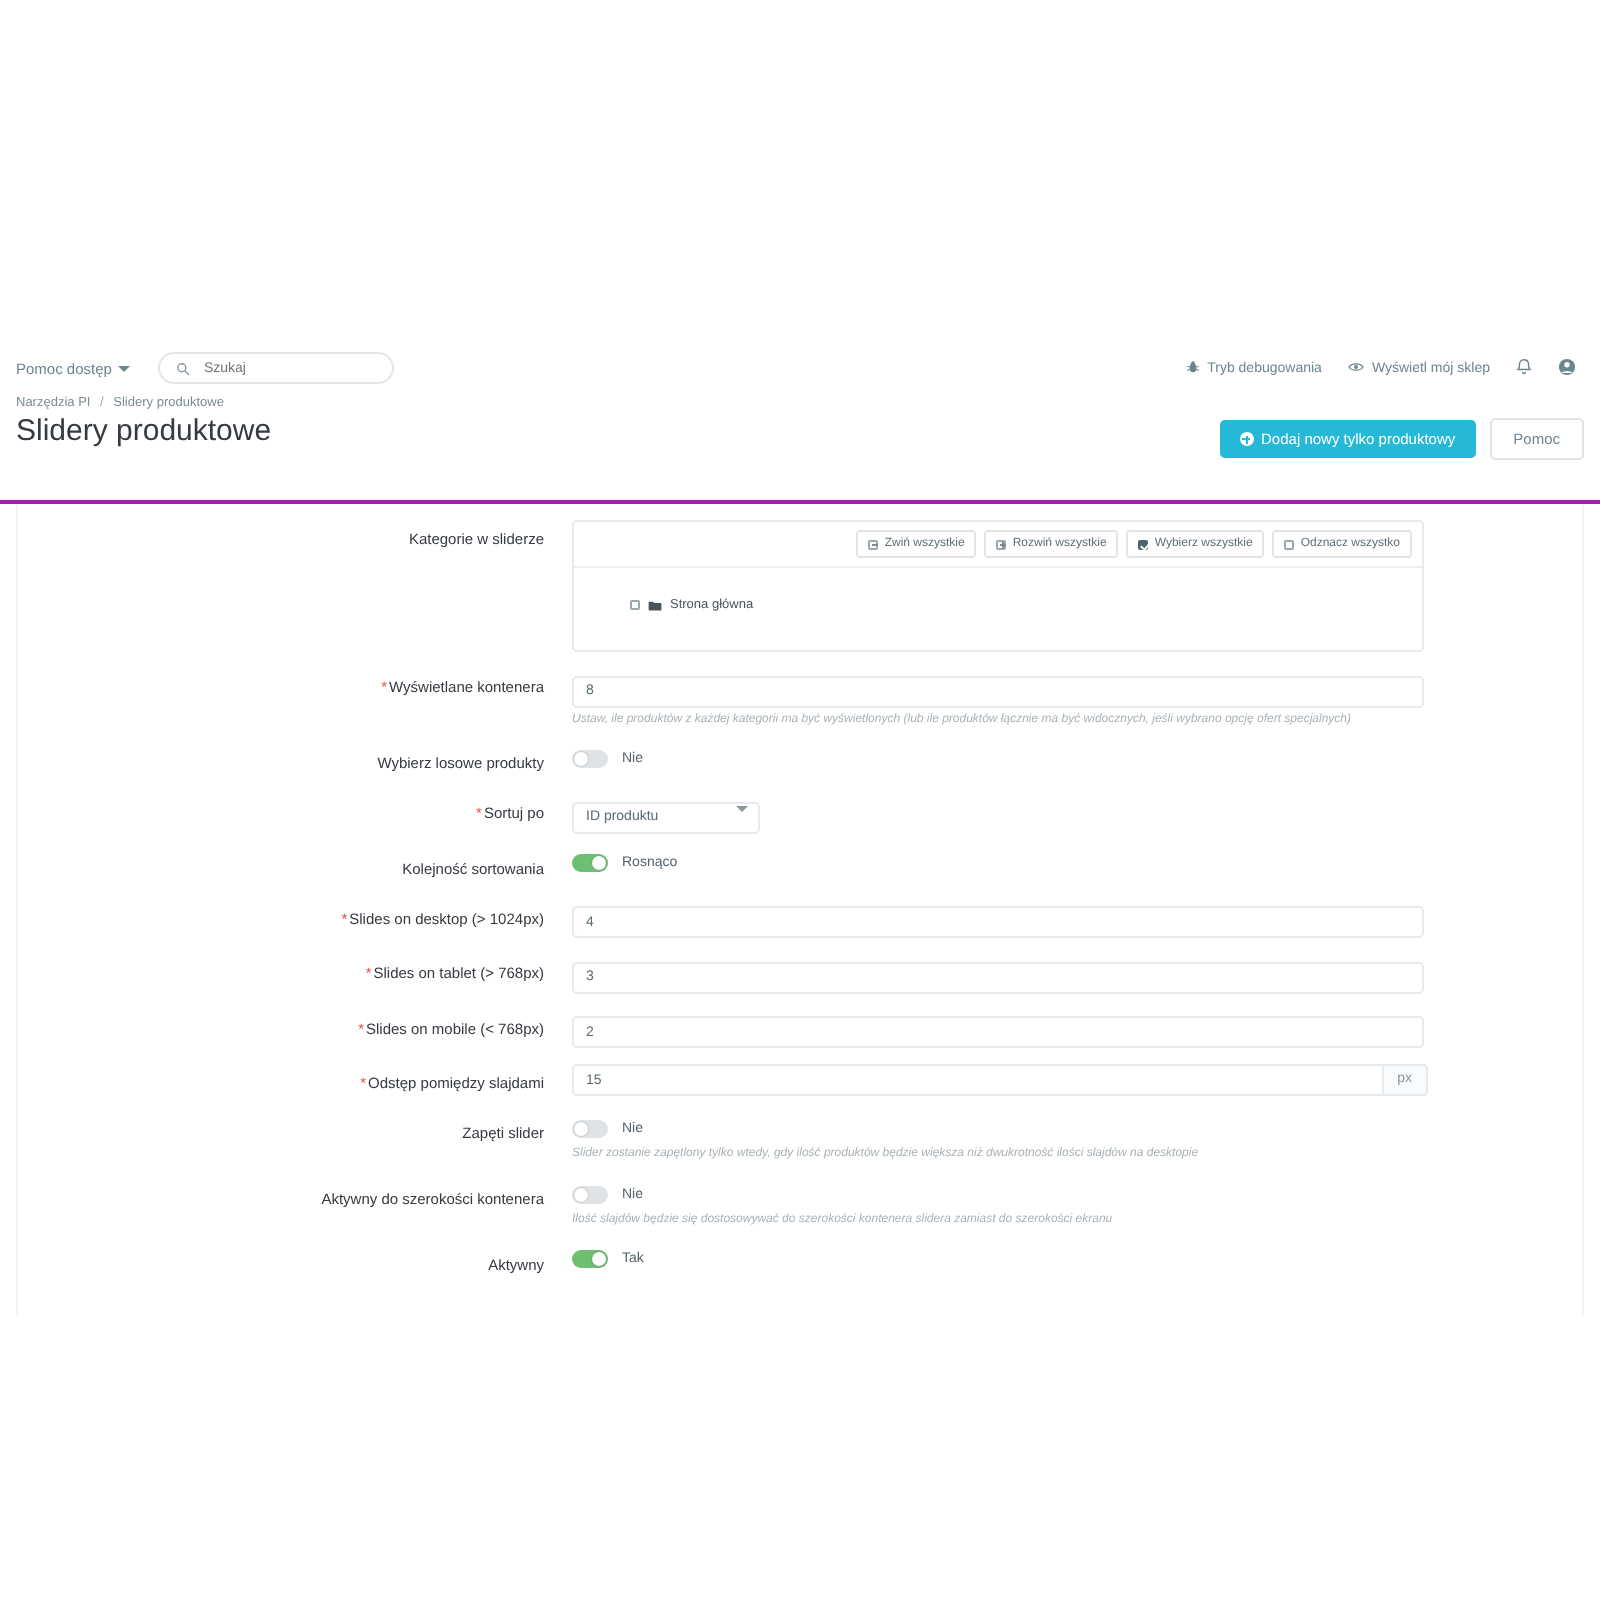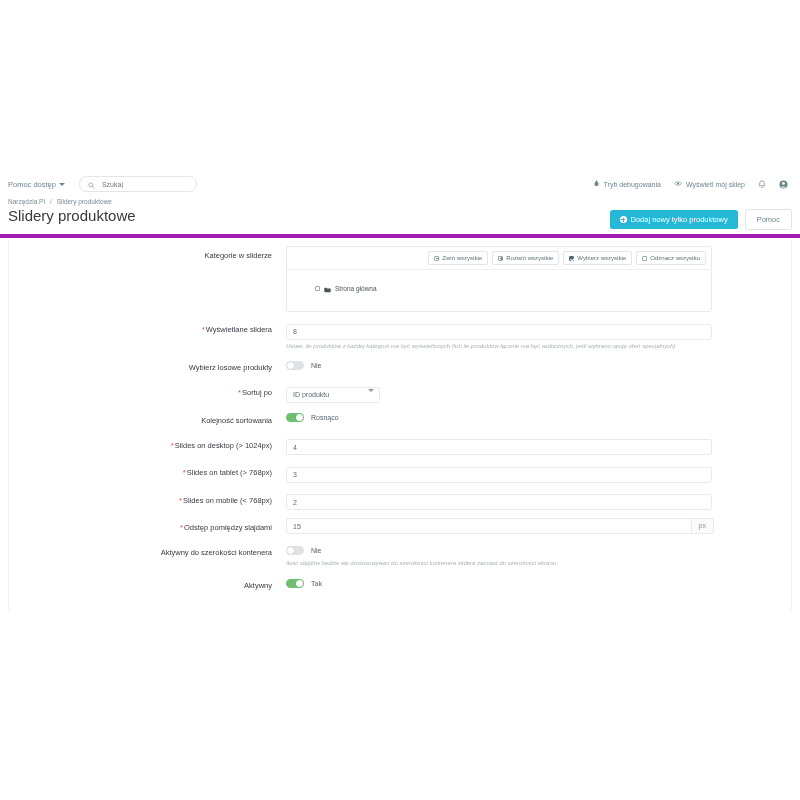--- a/index.html
+++ b/index.html
@@ -88,22 +88,22 @@
   .plus-circle::before { left:3px; top:1.5px; width:1px; height:4px; }
   .plus-circle::after  { left:1.5px; top:3px; width:4px; height:1px; }
   .btn-default {
     background:#fff; color:#6c868e; border:1px solid #dfe4e8; border-radius:2.5px;
     font-size:7.5px; padding:5px 11px; cursor:pointer;
     font-family:"Liberation Sans", sans-serif;
   }
 
   
   .content {
-    margin-top: 4px;
-    border-top:4px solid #a21caf;
+    margin-top: 20px;
+    border-top:2px solid #a21caf;
     background:#fff;
     padding-top: 8px;
     padding-bottom: 10px;
     position:relative;
   }
   .card-edge-l { position:absolute; left:8px; top:0; bottom:0; width:1px; background:#f1f3f5; }
   .card-edge-r { position:absolute; right:8px; top:0; bottom:0; width:1px; background:#f1f3f5; }
 
   .form-row {
     display:flex; align-items:flex-start;
@@ -345,21 +345,21 @@
               </span>
               <span class="tree-label">Strona główna</span>
             </div>
           </div>
         </div>
       </div>
     </div>
 
     <div class="form-row">
       <div class="form-label">
-        <span class="req">*</span><span>Wyświetlane slidera</span>
+        <span class="req">*</span><span>Wyświetlane kontenera</span>
       </div>
       <div class="form-field">
         <input class="txt-input" type="text" value="8" style="">
         <div class="hint">Ustaw, ile produktów z każdej kategorii ma być wyświetlonych (lub ile produktów łącznie ma być widocznych, jeśli wybrano opcję ofert specjalnych)</div>
       </div>
     </div>
 
     <div class="form-row">
       <div class="form-label">Wybierz losowe produkty</div>
       <div class="form-field">
@@ -430,30 +430,42 @@
         <span class="req">*</span><span>Odstęp pomiędzy slajdami</span>
       </div>
       <div class="form-field">
         <div class="input-group">
           <input class="txt-input" type="text" value="15" style="">
           <span class="input-addon">px</span>
         </div>
       </div>
     </div>
 
-
-    <div class="form-row">
-      <div class="form-label">Aktywny do szerokości kontenera</div>
+    <div class="form-row">
+      <div class="form-label">Zapęti slider</div>
       <div class="form-field">
         <div class="toggle-line">
           <span class="switch">
               <span class="knob"></span>
             </span>
           <span class="switch-text">Nie</span>
         </div>
+        <div class="hint">Slider zostanie zapętlony tylko wtedy, gdy ilość produktów będzie większa niż dwukrotność ilości slajdów na desktopie</div>
+      </div>
+    </div>
+
+    <div class="form-row">
+      <div class="form-label">Aktywny do szerokości kontenera</div>
+      <div class="form-field">
+        <div class="toggle-line">
+          <span class="switch">
+              <span class="knob"></span>
+            </span>
+          <span class="switch-text">Nie</span>
+        </div>
         <div class="hint">Ilość slajdów będzie się dostosowywać do szerokości kontenera slidera zamiast do szerokości ekranu</div>
       </div>
     </div>
 
     <div class="form-row">
       <div class="form-label">Aktywny</div>
       <div class="form-field">
         <div class="toggle-line">
           <span class="switch on">
               <span class="knob"></span>

